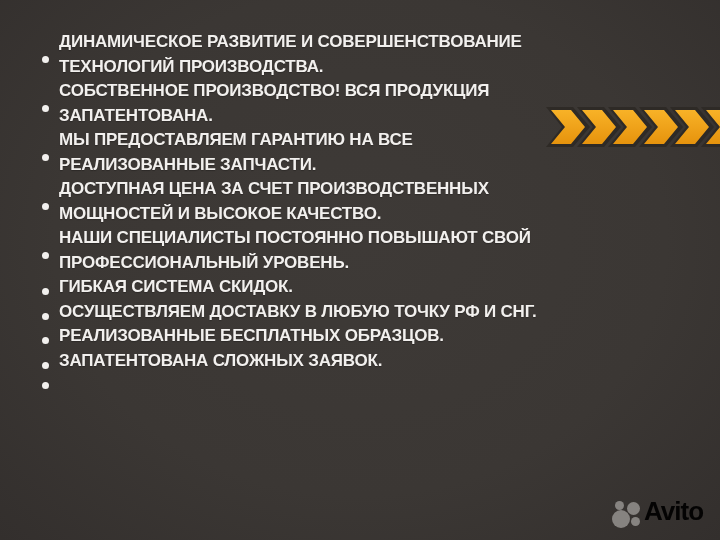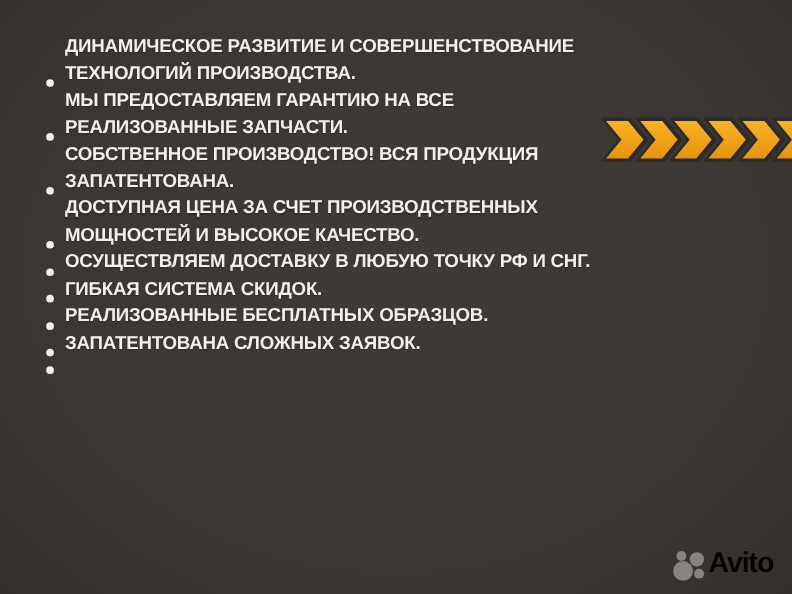--- a/index.html
+++ b/index.html
@@ -9,21 +9,21 @@
     overflow: hidden;
     background: radial-gradient(ellipse at 50% 45%, #3e3a37 0%, #3b3734 60%, #332f2d 100%);
     font-family: "Liberation Sans", "DejaVu Sans", sans-serif;
   }
   .benefits {
     position: absolute;
     left: 42px; top: 30px;
     width: 645px;
   }
   ul.bullet-list { list-style: none; margin: 0; padding: 0; }
-  ul.bullet-list li { display: flex; align-items: flex-end; }
+  ul.bullet-list li { display: flex; align-items: center; }
   .dot {
     flex: none;
     width: 7px; height: 7px;
     border-radius: 50%;
     background: #f2f0ee;
     margin: 9px 10px 0 0;
   }
   .item-text {
     font-size: 17px;
     font-weight: 700;
@@ -63,40 +63,45 @@
 
 <div class="benefits">
   <ul class="bullet-list">
     <li>
         <span class="dot"></span>
         <span class="item-text">ДИНАМИЧЕСКОЕ РАЗВИТИЕ И СОВЕРШЕНСТВОВАНИЕ
 ТЕХНОЛОГИЙ ПРОИЗВОДСТВА.</span>
       </li>
     <li>
         <span class="dot"></span>
-        <span class="item-text">МЫ ПРЕДОСТАВЛЯЕМ ГАРАНТИЮ НА ВСЕ
-РЕАЛИЗОВАННЫЕ ЗАПЧАСТИ.</span>
+        <span class="item-text">СОБСТВЕННОЕ ПРОИЗВОДСТВО! ВСЯ ПРОДУКЦИЯ
+ЗАПАТЕНТОВАНА.</span>
       </li>
     <li>
         <span class="dot"></span>
-        <span class="item-text">СОБСТВЕННОЕ ПРОИЗВОДСТВО! ВСЯ ПРОДУКЦИЯ
-ЗАПАТЕНТОВАНА.</span>
+        <span class="item-text">МЫ ПРЕДОСТАВЛЯЕМ ГАРАНТИЮ НА ВСЕ
+РЕАЛИЗОВАННЫЕ ЗАПЧАСТИ.</span>
       </li>
     <li>
         <span class="dot"></span>
         <span class="item-text">ДОСТУПНАЯ ЦЕНА ЗА СЧЕТ ПРОИЗВОДСТВЕННЫХ
 МОЩНОСТЕЙ И ВЫСОКОЕ КАЧЕСТВО.</span>
       </li>
     <li>
         <span class="dot"></span>
-        <span class="item-text">ОСУЩЕСТВЛЯЕМ ДОСТАВКУ В ЛЮБУЮ ТОЧКУ РФ И СНГ.</span>
+        <span class="item-text">НАШИ СПЕЦИАЛИСТЫ ПОСТОЯННО ПОВЫШАЮТ СВОЙ
+ПРОФЕССИОНАЛЬНЫЙ УРОВЕНЬ.</span>
       </li>
     <li>
         <span class="dot"></span>
         <span class="item-text">ГИБКАЯ СИСТЕМА СКИДОК.</span>
+      </li>
+    <li>
+        <span class="dot"></span>
+        <span class="item-text">ОСУЩЕСТВЛЯЕМ ДОСТАВКУ В ЛЮБУЮ ТОЧКУ РФ И СНГ.</span>
       </li>
     <li>
         <span class="dot"></span>
         <span class="item-text">РЕАЛИЗОВАННЫЕ БЕСПЛАТНЫХ ОБРАЗЦОВ.</span>
       </li>
     <li>
         <span class="dot"></span>
         <span class="item-text">ЗАПАТЕНТОВАНА СЛОЖНЫХ ЗАЯВОК.</span>
       </li>
     <li>

